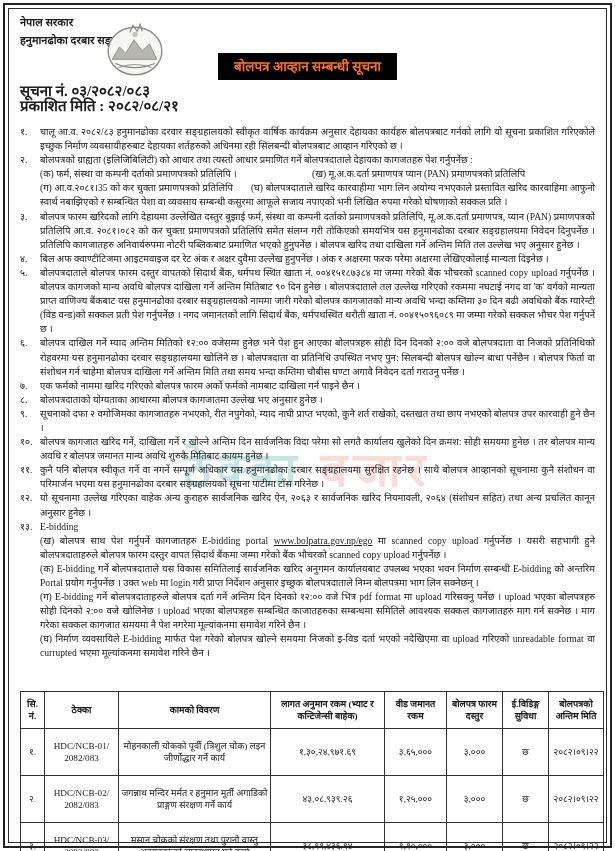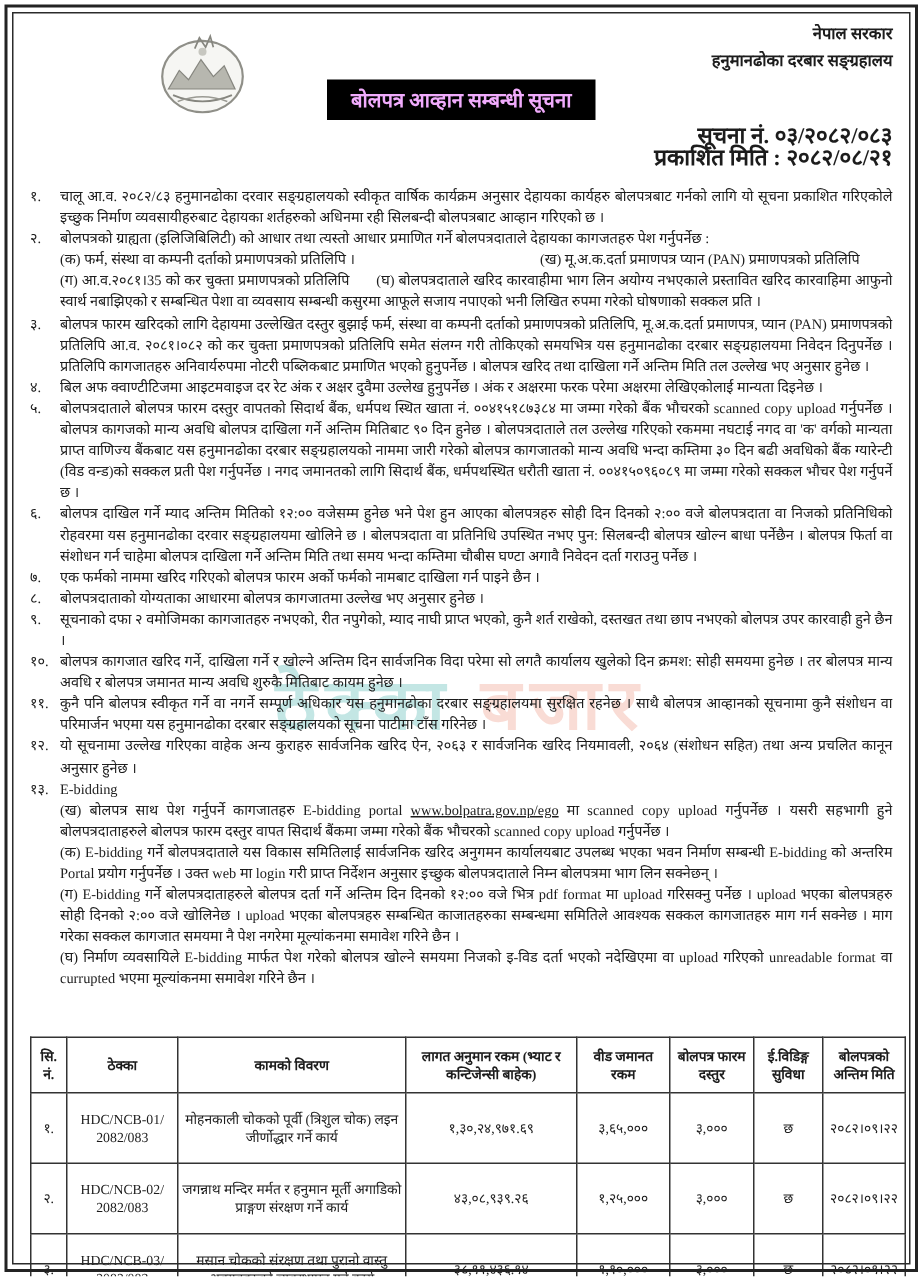--- a/index.html
+++ b/index.html
@@ -12,37 +12,37 @@
   .border-inner { position:absolute; inset:8px; border:1px solid #2b2b2b; pointer-events:none; z-index:3; }
 
   .watermark {
     position:absolute; top:436px; left:50%; transform:translateX(-50%);
     font-size:47px; font-weight:bold; letter-spacing:6px; white-space:nowrap;
     opacity:0.45; z-index:1; user-select:none;
   }
 
   .content { position:absolute; inset:11px; padding:1px 9px; z-index:2; }
 
-  .hdr { height:113px; position:relative; text-align:right; }
+  .hdr { height:113px; position:relative; text-align:left; }
   .emblem { position:absolute; left:84px; top:6px; width:62px; height:62px; }
   .gov   { font-size:11px; font-weight:bold; padding-top:2px; }
   .ministry { font-size:16px; font-weight:bold; margin-top:2px; }
   .office   { font-size:11px; font-weight:bold; margin-top:3px; }
   .banner {
-    display:table; margin:6px auto 4px auto; background:#000000; color:#f0abfc;
+    display:table; margin:6px auto 4px auto; background:#000000; color:#f97316;
     font-size:13.5px; font-weight:bold; padding:4px 16px 5px 16px;
   }
   .meta { font-size:15px; font-weight:bold; line-height:15px; }
 
   .clauses { height:561px; overflow:hidden; }
   .clause { display:flex; align-items:flex-start; }
   .clause .num { flex:0 0 20px; font-size:9.6px; line-height:14.1px; }
   .clause .cbody { flex:1; min-width:0;font-family:Liberation Serif, serif; }
   .ctext { font-size:9.6px; line-height:14.1px; text-align:justify; }
-  .two-col { display:flex; font-size:9.6px; line-height:14.1px;gap:48px; }
+  .two-col { display:flex; font-size:9.6px; line-height:14.1px; }
   .two-col .left  { flex:0 0 49%; }
   .two-col .right { flex:1; }
   .gap { display:inline-block; width:18px; }
   .sub { font-size:9.6px; line-height:14.1px; text-align:justify; }
   .portal-link { text-decoration:underline; }
 
   table.tender {
     width:100%; border-collapse:collapse; table-layout:fixed;
     margin-top:5px; font-size:9.2px;
   }

